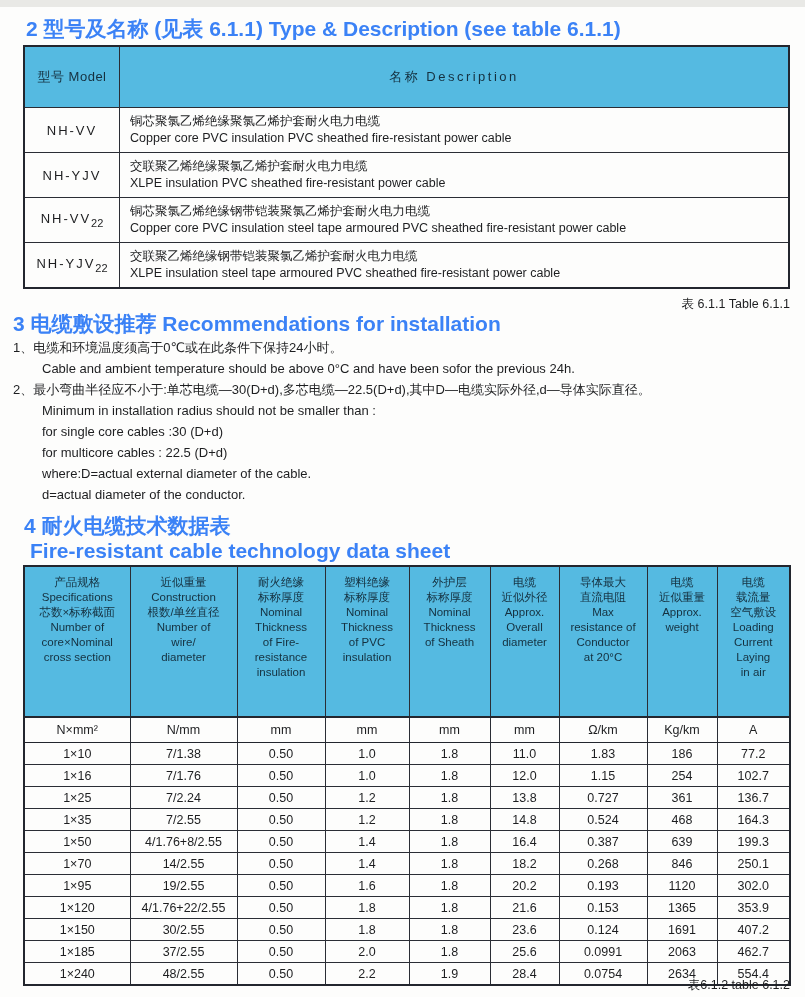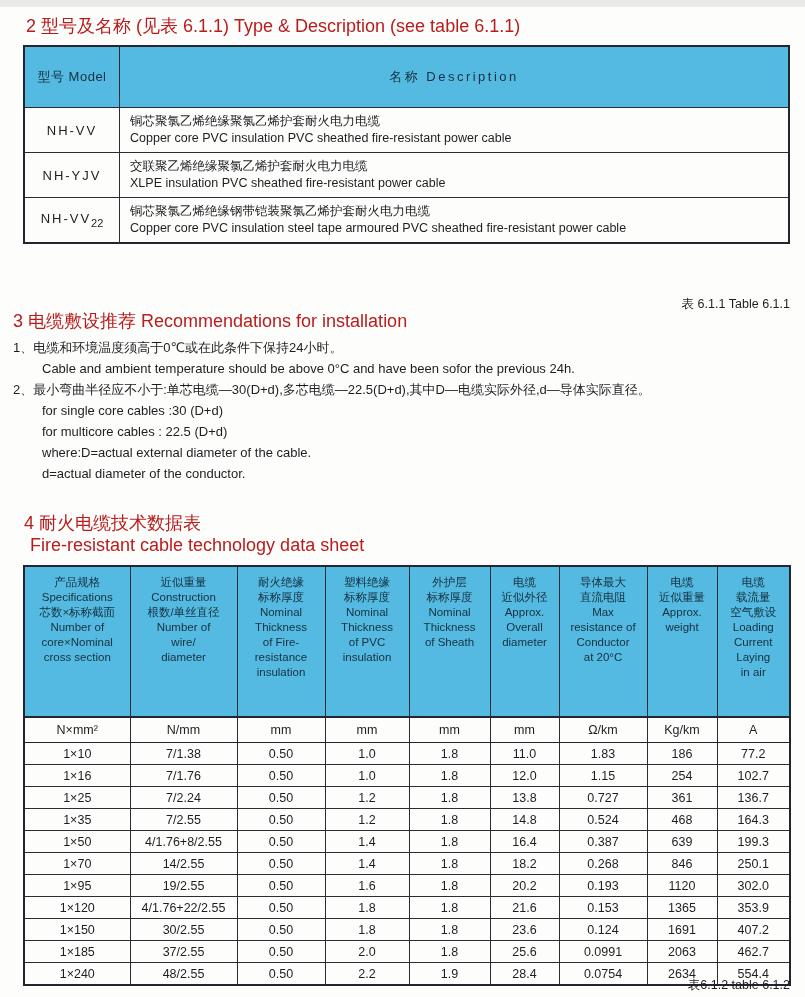--- a/index.html
+++ b/index.html
@@ -5,21 +5,21 @@
   html,body{margin:0;padding:0;}
   body{
     width:805px;height:997px;background:#ffffff;overflow:hidden;
     font-family:"Liberation Sans","DejaVu Sans",sans-serif;
     color:#1d1e20;-webkit-font-smoothing:antialiased;
   }
   .page{position:relative;width:805px;height:997px;background:#fdfdfc;}
   .scan-edge{position:absolute;top:0;left:0;width:805px;height:7px;background:#e9e9e6;}
 
   .heading{
-    font-weight:normal;color:#b91c1c;font-size:18px;line-height:1.2;
+    font-weight:bold;color:#3b82f6;font-size:21px;line-height:1.2;
   }
   #heading-type{position:absolute;left:26px;top:16px;}
   #heading-install{position:absolute;left:13px;top:311px;}
   #heading-data{position:absolute;left:24px;top:513px;}
   #heading-data .h-line2{margin-left:6px;}
 
   
   .type-table{
     position:absolute;left:23px;top:45px;width:767px;
     border-collapse:collapse;table-layout:fixed;
@@ -104,31 +104,39 @@
             <div class="desc-en">XLPE insulation PVC sheathed fire-resistant power cable</div>
           </td>
         </tr>
         <tr>
           <td class="model-cell">NH-VV<sub>22</sub></td>
           <td class="desc-cell">
             <div class="desc-zh">铜芯聚氯乙烯绝缘钢带铠装聚氯乙烯护套耐火电力电缆</div>
             <div class="desc-en">Copper core PVC insulation steel tape armoured PVC sheathed fire-resistant power cable</div>
           </td>
         </tr>
+        <tr>
+          <td class="model-cell">NH-YJV<sub>22</sub></td>
+          <td class="desc-cell">
+            <div class="desc-zh">交联聚乙烯绝缘钢带铠装聚氯乙烯护套耐火电力电缆</div>
+            <div class="desc-en">XLPE insulation steel tape armoured PVC sheathed fire-resistant power cable</div>
+          </td>
+        </tr>
       </tbody>
   </table>
 
   <div id="caption-611" class="caption">表 6.1.1 Table 6.1.1</div>
 
   <div id="heading-install" class="heading">3 电缆敷设推荐 Recommendations for installation</div>
 
   <div class="install-lines">
       <div class="line l0">1、电缆和环境温度须高于0℃或在此条件下保持24小时。</div>
       <div class="line l1">Cable and ambient temperature should be above 0°C and have been sofor the previous 24h.</div>
       <div class="line l0">2、最小弯曲半径应不小于:单芯电缆—30(D+d),多芯电缆—22.5(D+d),其中D—电缆实际外径,d—导体实际直径。</div>
+      <div class="line l1">Minimum in installation radius should not be smaller than :</div>
       <div class="line l1">for single core cables :30 (D+d)</div>
       <div class="line l1">for multicore cables : 22.5 (D+d)</div>
       <div class="line l1">where:D=actual external diameter of the cable.</div>
       <div class="line l1">d=actual diameter of the conductor.</div>
     </div>
 
   <div id="heading-data" class="heading">
     <div class="h-line1">4 耐火电缆技术数据表</div>
     <div class="h-line2">Fire-resistant cable technology data sheet</div>
   </div>

